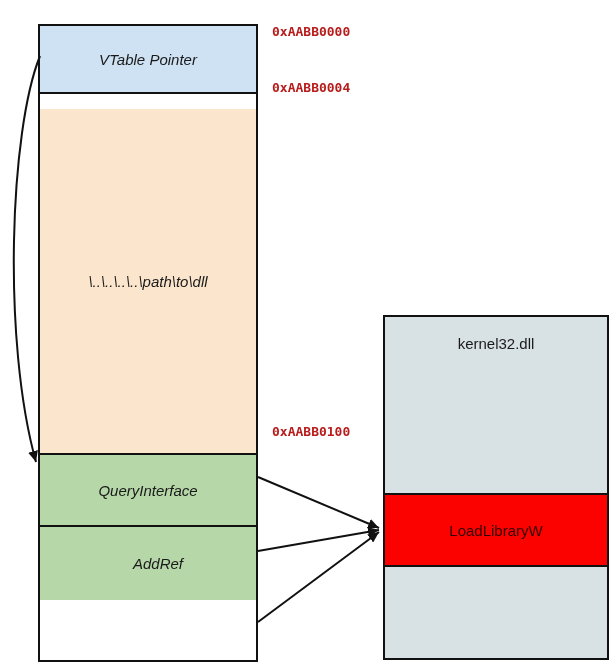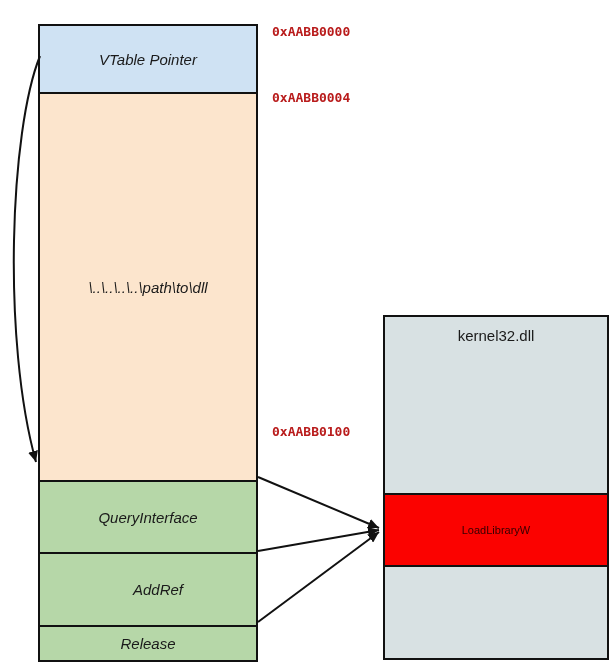--- a/index.html
+++ b/index.html
@@ -23,60 +23,60 @@
   .mem-block{
     box-sizing:border-box;
     border-bottom:2px solid var(--border);
     display:flex;align-items:center;justify-content:center;
     font-size:15px;
     text-align:center;
     font-style:italic;
   }
   .mem-block:last-child{border-bottom:none;}
   .blk-vtable   {height:68px;  background:var(--vtable-fill);}
-  .blk-path     {height:388px; background:var(--path-fill);}
+  .blk-path     {height:346px; background:var(--path-fill);margin-top:15px;}
   .blk-qi       {height:72px;  background:var(--method-fill);}
   .blk-addref   {height:73px;  background:var(--method-fill);padding-left:20px;}
   .blk-release  {flex:1;       background:var(--method-fill);}
   
   .addr{
     position:absolute;
     left:272px;
     font-family:"DejaVu Sans Mono","Liberation Mono",monospace;
     font-size:13px;
     font-weight:600;
     color:#b91c1c;
     white-space:nowrap;
   }
   .addr-0{top:24px;}
-  .addr-1{top:90px;}
+  .addr-1{top:80px;}
   .addr-2{top:424px;}
   
   .dll-block{
     position:absolute;
     left:383px;top:315px;
     width:226px;height:345px;
     box-sizing:border-box;
     border:2px solid var(--border);
     background:var(--dll-fill);
   }
   .dll-title{
-    padding-top:10px;
+    padding-top:18px;
     text-align:center;
     font-size:15px;
   }
   .dll-highlight{
     position:absolute;
     left:0;right:0;top:176px;height:74px;
     box-sizing:border-box;
     background:var(--highlight-fill);
     border-top:2px solid var(--border);
     border-bottom:2px solid var(--border);
     display:flex;align-items:center;justify-content:center;
-    font-size:11px;
+    font-size:15px;
     color:#330000;
   }
   
   .arrow-layer{
     position:absolute;left:0;top:0;width:615px;height:665px;
     pointer-events:none;
   }
   .arrow-layer path.line, .arrow-layer line{
     stroke:var(--arrow);stroke-width:2;fill:none;
   }
@@ -92,23 +92,20 @@
       <span>VTable Pointer</span>
     </div>
     <div class="mem-block blk-path">
       <span>\..\..\..\..\path\to\dll</span>
     </div>
     <div class="mem-block blk-qi">
       <span>QueryInterface</span>
     </div>
     <div class="mem-block blk-addref">
       <span>AddRef</span>
-    </div>
-    <div class="mem-block blk-release">
-      <span>Release</span>
     </div>
   </div>
 
   <span class="addr addr-0">0xAABB0000</span>
   <span class="addr addr-1">0xAABB0004</span>
   <span class="addr addr-2">0xAABB0100</span>
 
   <div class="dll-block">
     <div class="dll-title">kernel32.dll</div>
     <div class="dll-highlight">

